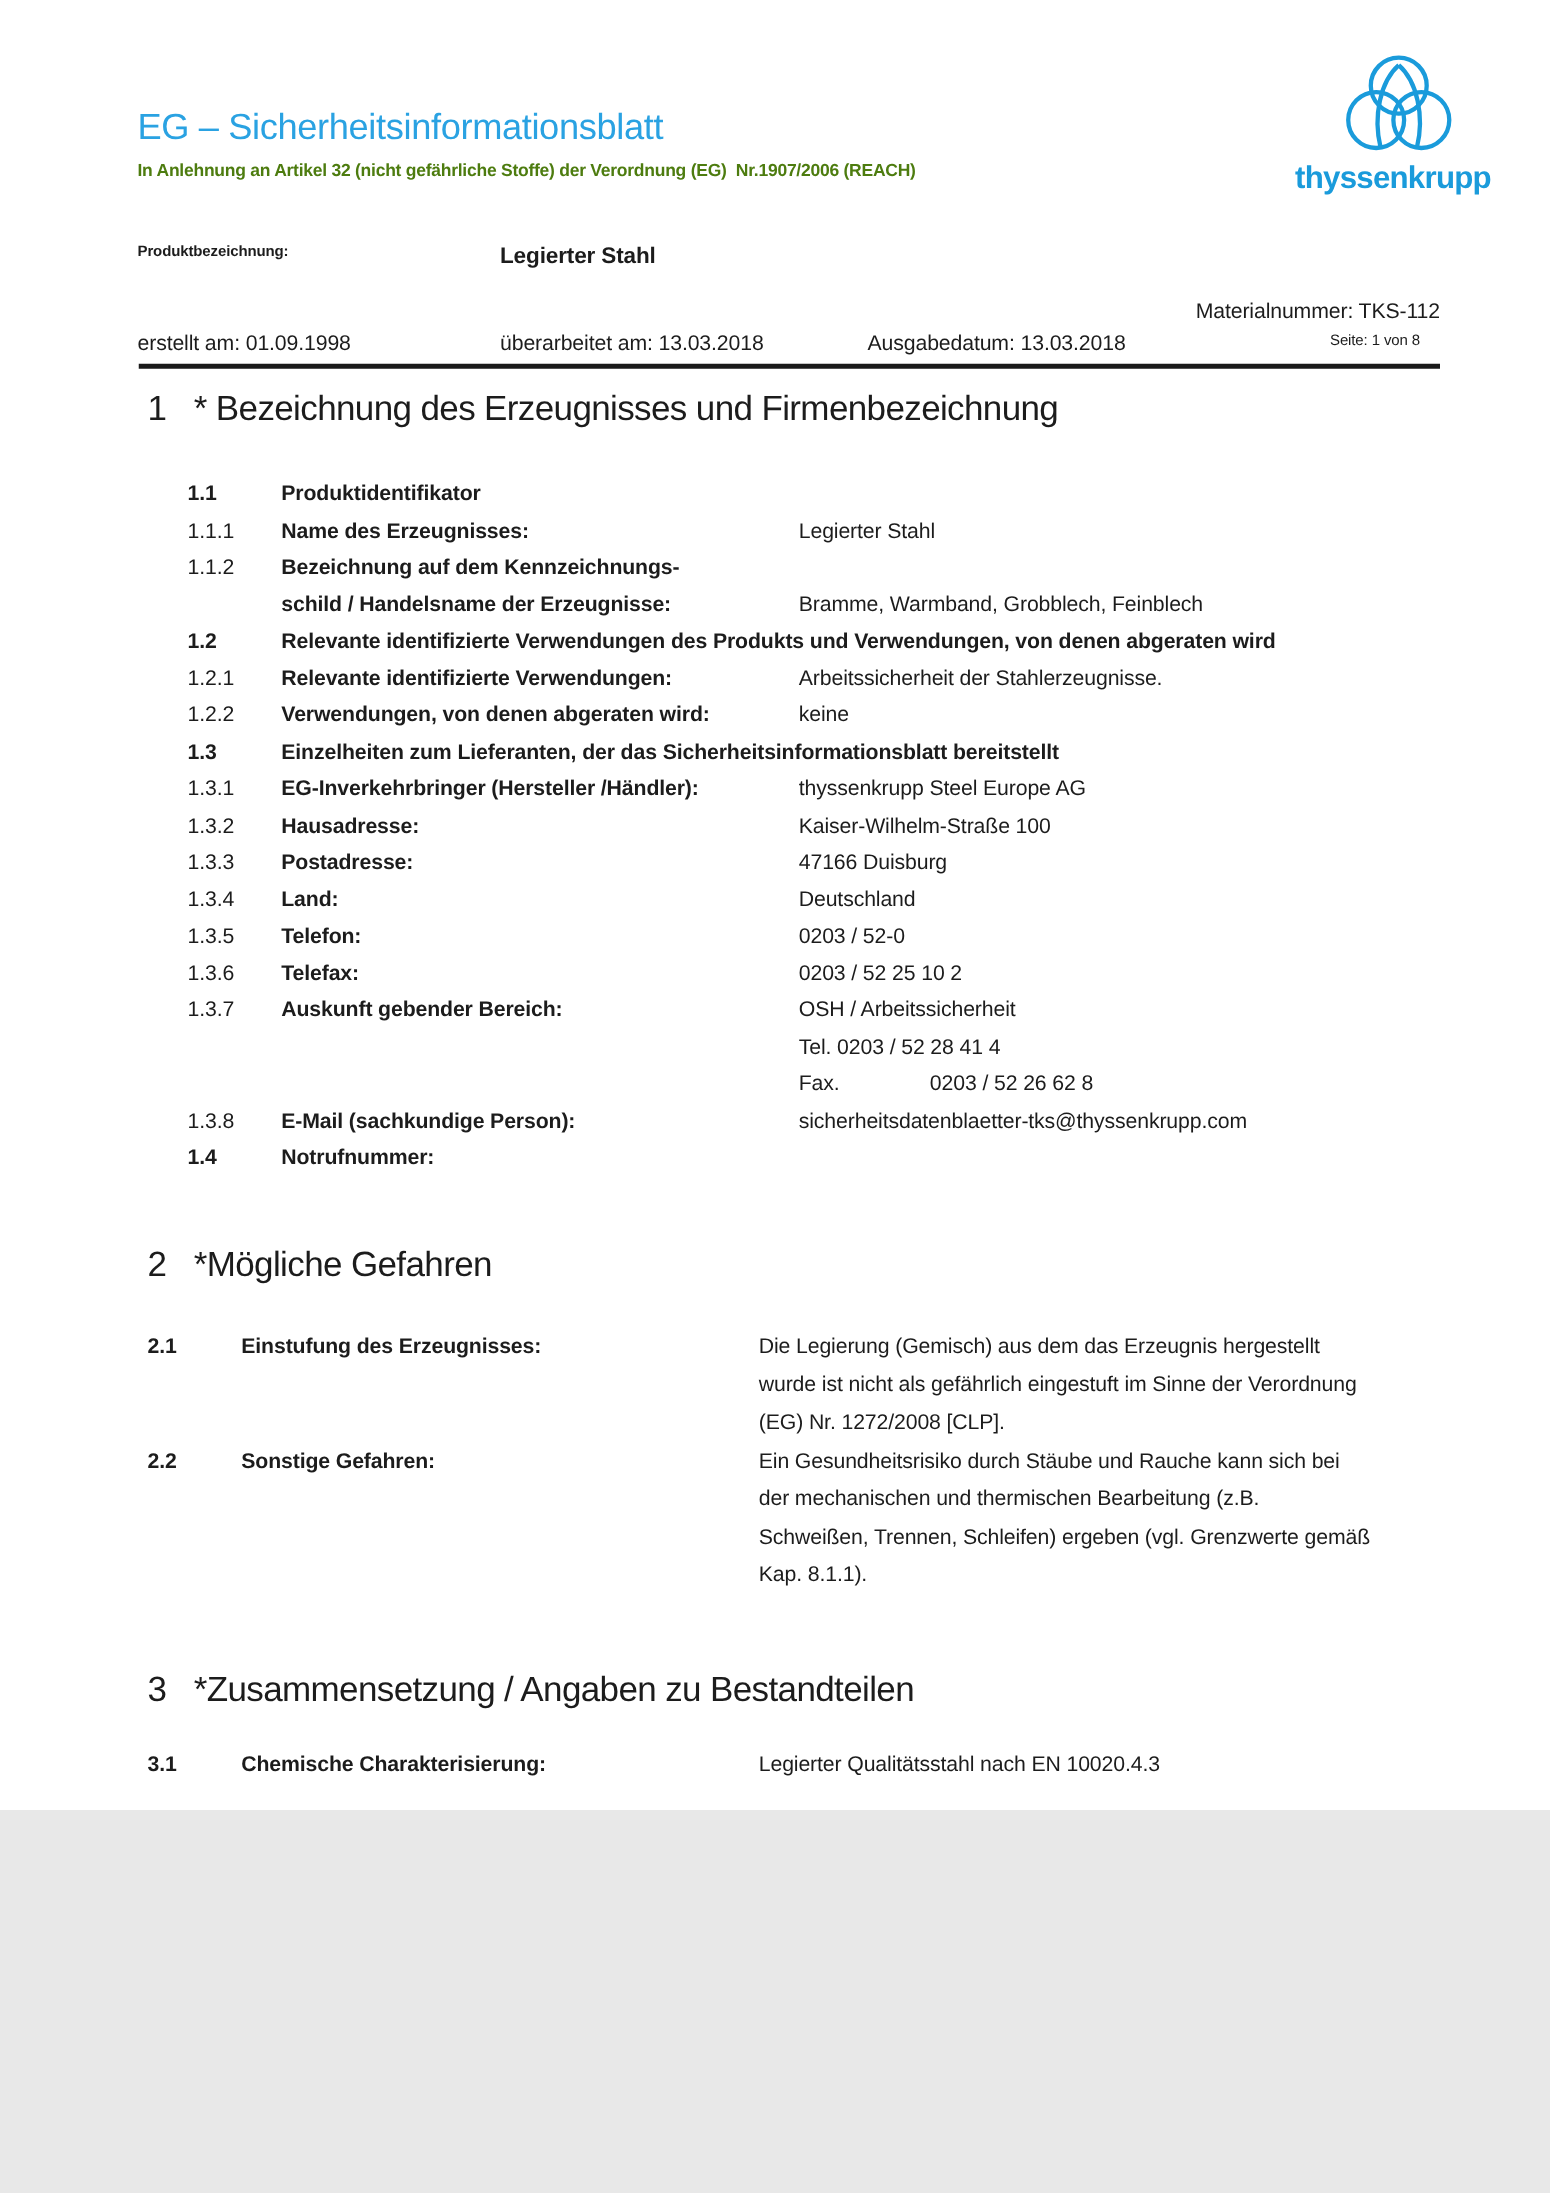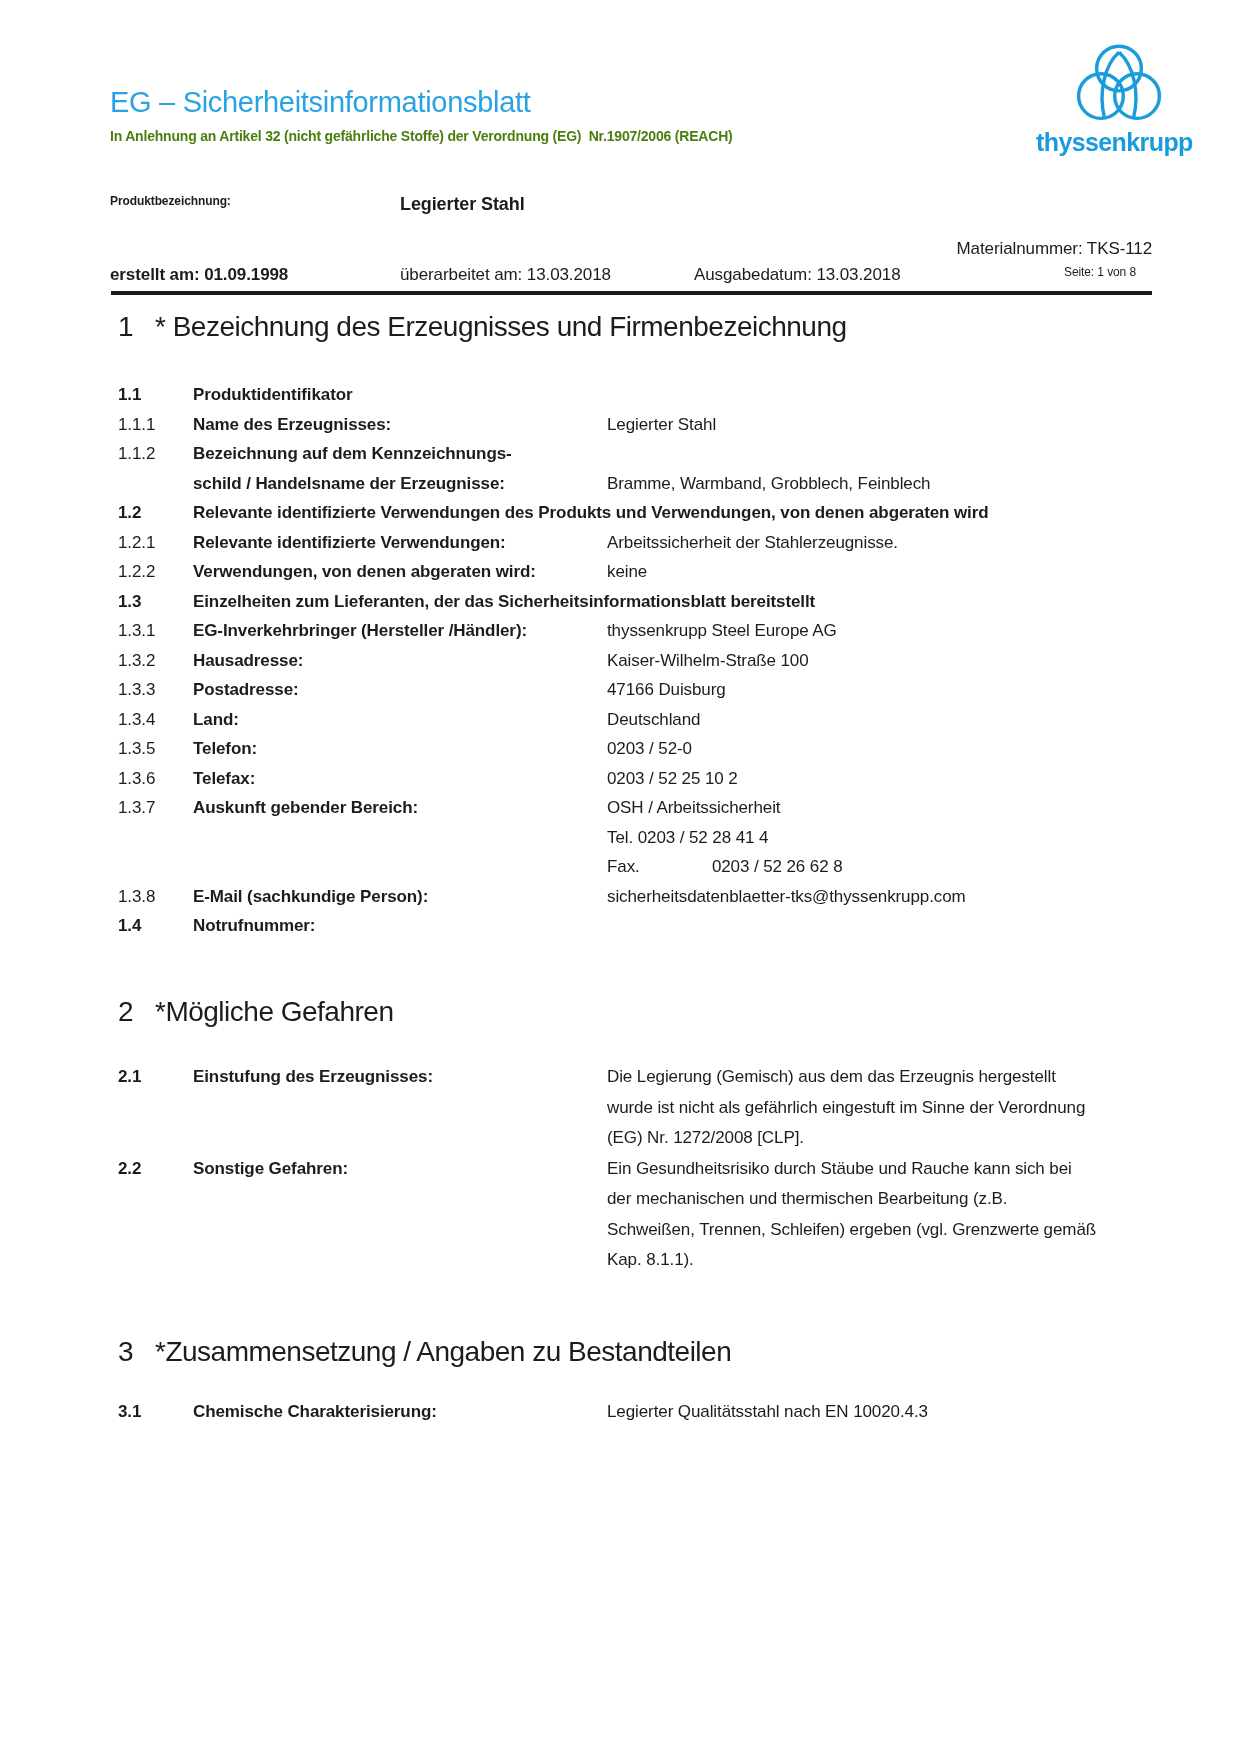--- a/index.html
+++ b/index.html
@@ -1,56 +1,56 @@
 <!DOCTYPE html>
 <html><head>
 <meta charset="utf-8">
 <style>
   html,body { margin:0; padding:0; background:#e8e8e8; }
   .page {
-    position:relative; width:1240px; height:1754px; margin:0 auto;
+    position:relative; width:1240px; height:1448px; margin:0 auto;
     background:#ffffff; overflow:hidden;
     font-family:"Liberation Sans","DejaVu Sans",sans-serif;
     color:#1c1c1c; letter-spacing:-0.1px;
   }
   
   .doc-title {
     position:absolute; left:110px; top:86px; margin:0;
     font-size:29px; font-weight:400; color:#2aa2e2; letter-spacing:-0.3px;
   }
   .doc-subtitle {
     position:absolute; left:110px; top:128px;
     font-size:14px; font-weight:700; color:#4d7c0f; letter-spacing:-0.2px;
   }
   .logo { position:absolute; left:1036px; top:42px; width:166px; color:#1a9bdb; }
   .emblem { width:86px; height:84px; display:block; margin:0 auto; }
   .wordmark { font-size:25px; font-weight:700; letter-spacing:-0.6px; margin-top:2px; color:#1a9bdb; }
   
   .pb-label   { position:absolute; left:110px; top:194px; font-size:12px; font-weight:700;text-align:center; }
   .pb-name    { position:absolute; left:400px; top:194px; font-size:18px; font-weight:700; }
   .matnum     { position:absolute; right:88px; top:239px; font-size:17px; }
-  .created    { position:absolute; left:110px;  top:265px; font-size:17px;font-weight:bold; }
+  .created    { position:absolute; left:110px;  top:265px; font-size:17px; }
   .revised    { position:absolute; left:400px;  top:265px; font-size:17px; }
   .issued     { position:absolute; left:694px;  top:265px; font-size:17px; }
   .page-ind   { position:absolute; right:104px;  top:265px; font-size:12px; }
   .rule { position:absolute; left:111px; width:1041px; top:291px; height:4px; background:#1a1a1a; }
   
   .sec { position:absolute; left:114px; width:1040px; }
   .sec1 { top:311px; }
   .sec2 { top:996px; }
   .sec3 { top:1336px; }
   .sec-head { position:relative; height:36px; font-size:28px; font-weight:400; letter-spacing:-0.5px; }
   .sec-num   { position:absolute; left:4px;  top:0; }
   .sec-title { position:absolute; left:41px; top:0; white-space:nowrap; }
   .rows { position:absolute; left:0; width:1040px; }
   .sec1 .rows { top:69px; }
   .sec2 .rows { top:66px; }
   .sec3 .rows { top:66px; }
   .row { position:relative; }
-  .sec1 .row { line-height:29.5px; min-height:29.5px; }
+  .sec1 .row { line-height:29.5px; min-height:29.5px;margin-left:32px; }
   .sec2 .row { line-height:30.5px; min-height:30.5px; }
   .sec3 .row { line-height:20px;   min-height:20px; }
   .row .num   { position:absolute; left:4px;  top:0; font-size:17px; white-space:nowrap; }
   .row .label { position:absolute; left:79px; top:0; font-size:17px; font-weight:700; white-space:nowrap; }
   .row .value { display:block; margin-left:493px; font-size:17px; white-space:pre-line; }
   .num.b { font-weight:700; }
 </style>
 </head>
 <body>
 

